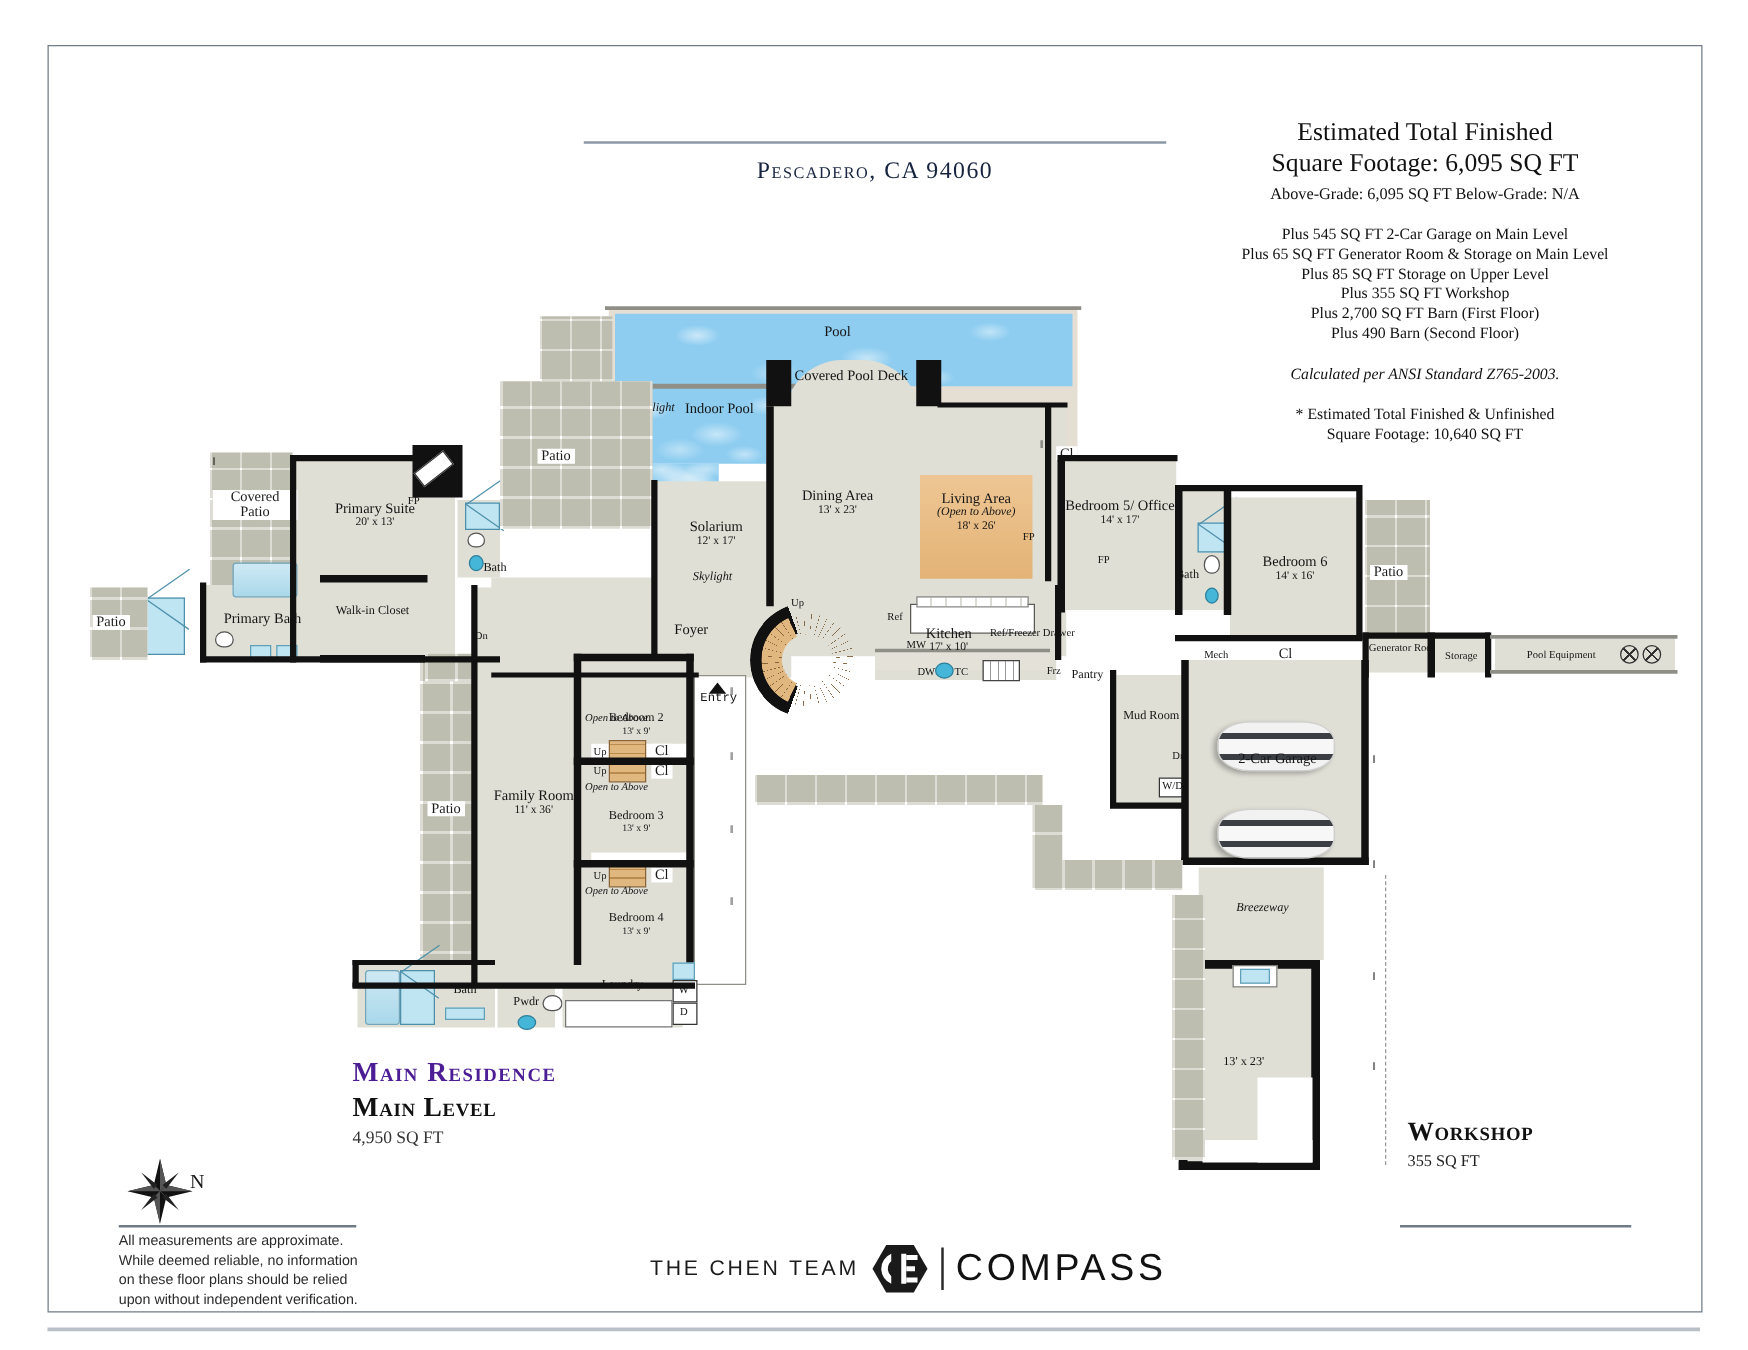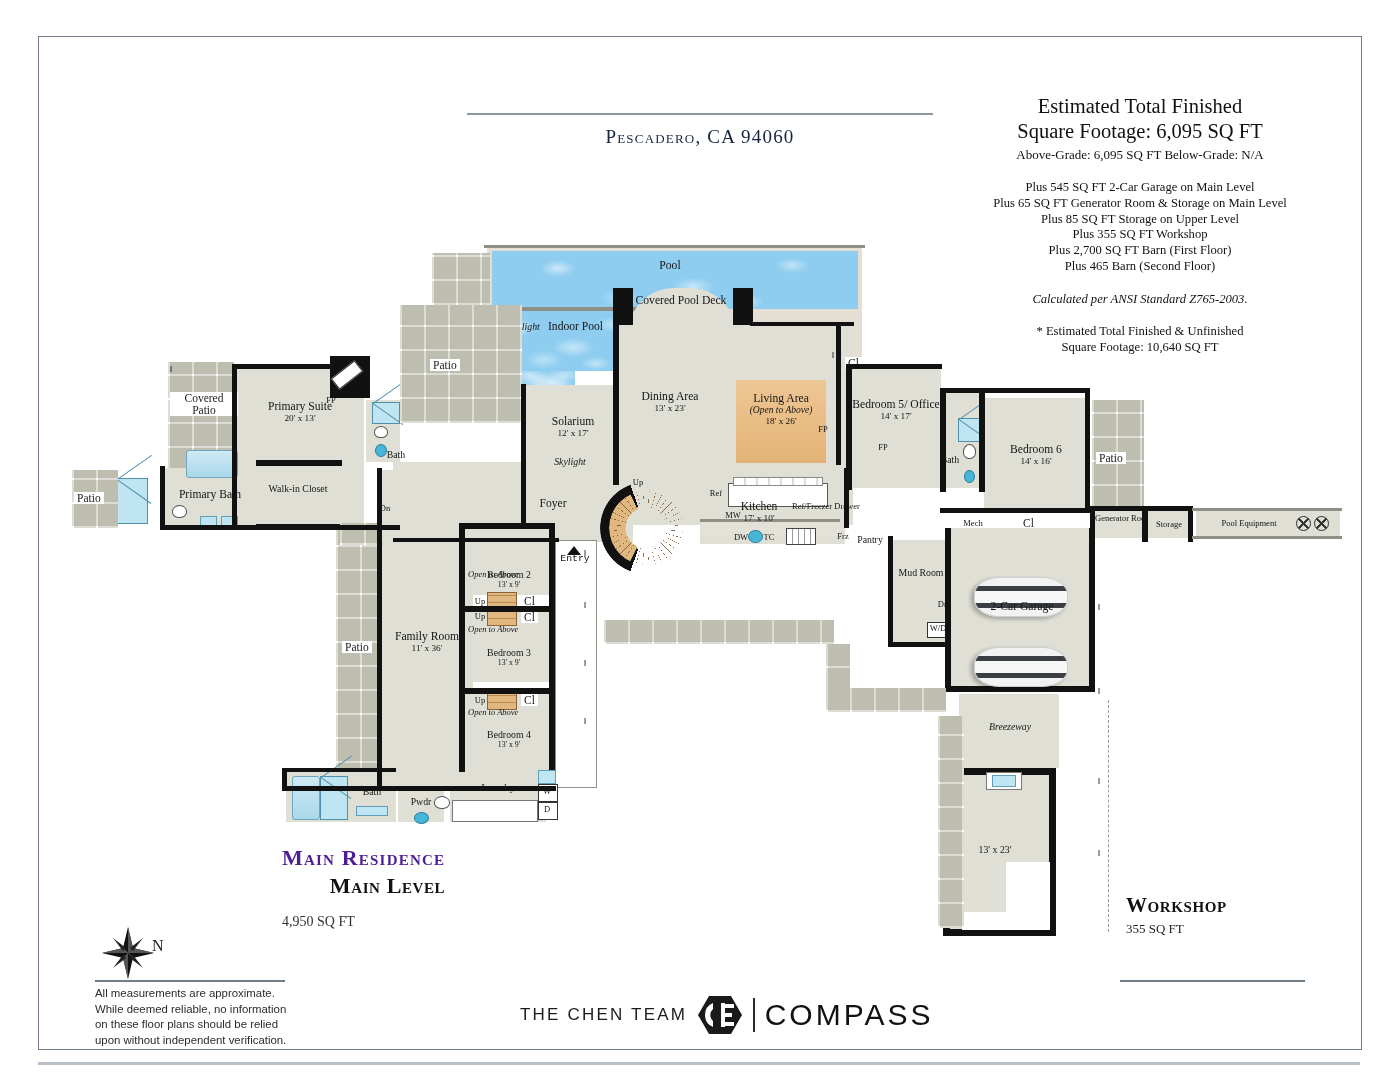--- a/index.html
+++ b/index.html
@@ -15,22 +15,22 @@
 
   .infoblk{position:absolute;left:965px;top:94px;width:350px;text-align:center;color:#111;}
   .infoblk .big{font-size:20.5px;line-height:25px;}
   .infoblk .sub{font-size:13px;margin-top:3px;}
   .infoblk .plus{font-size:12.6px;line-height:15.8px;margin-top:17px;}
   .infoblk .ansi{font-size:12.6px;font-style:italic;margin-top:17px;}
   .infoblk .star{font-size:12.6px;line-height:15.8px;margin-top:17px;}
 
   .lvl{position:absolute;left:282px;top:845px;}
   .lvl .res{font-size:22px;letter-spacing:1.2px;color:#4c1d95;font-variant:small-caps;font-weight:bold;}
-  .lvl .lev{font-size:22px;letter-spacing:.6px;color:#111;font-weight:bold;margin-top:2px;font-variant:small-caps;text-align:right;}
-  .lvl .sq{font-size:14px;color:#333;margin-top:15px;}
+  .lvl .lev{font-size:22px;letter-spacing:.6px;color:#111;font-weight:bold;margin-top:2px;font-variant:small-caps;}
+  .lvl .sq{font-size:14px;color:#333;margin-top:4px;}
 
   .wshop{position:absolute;left:1126px;top:893px;}
   .wshop .t{font-size:21px;letter-spacing:.6px;font-weight:bold;color:#111;font-variant:small-caps;}
   .wshop .sq{font-size:13px;margin-top:3px;color:#222;}
 
   
   .foot-rule{position:absolute;background:#6f7b86;}
   .disc{position:absolute;left:95px;top:986px;font-family:"Liberation Sans",sans-serif;font-size:11.4px;line-height:15.6px;color:#2b2b2b;}
   .agent{position:absolute;right:82px;top:986px;text-align:right;font-family:"Liberation Sans",sans-serif;font-size:11.4px;line-height:15.6px;color:#2b2b2b;}
   .brand{position:absolute;left:520px;top:995px;display:flex;align-items:center;gap:10px;}
@@ -98,21 +98,21 @@
   <div class="infoblk">
     <div class="big">Estimated Total Finished</div>
     <div class="big">Square Footage: 6,095 SQ FT</div>
     <div class="sub">Above-Grade: 6,095 SQ FT    Below-Grade: N/A</div>
     <div class="plus">
       <div>Plus 545 SQ FT 2-Car Garage on Main Level</div>
       <div>Plus 65 SQ FT Generator Room &amp; Storage on Main Level</div>
       <div>Plus 85 SQ FT Storage on Upper Level</div>
       <div>Plus 355 SQ FT Workshop</div>
       <div>Plus 2,700 SQ FT Barn (First Floor)</div>
-      <div>Plus 465 Barn (Second Floor)</div>
+      <div>Plus 490 Barn (Second Floor)</div>
     </div>
     <div class="ansi">Calculated per ANSI Standard Z765-2003.</div>
     <div class="star">
       <div>* Estimated Total Finished &amp; Unfinished</div>
       <div>Square Footage: 10,640 SQ FT</div>
     </div>
   </div>
 
   <div class="plan">
 

